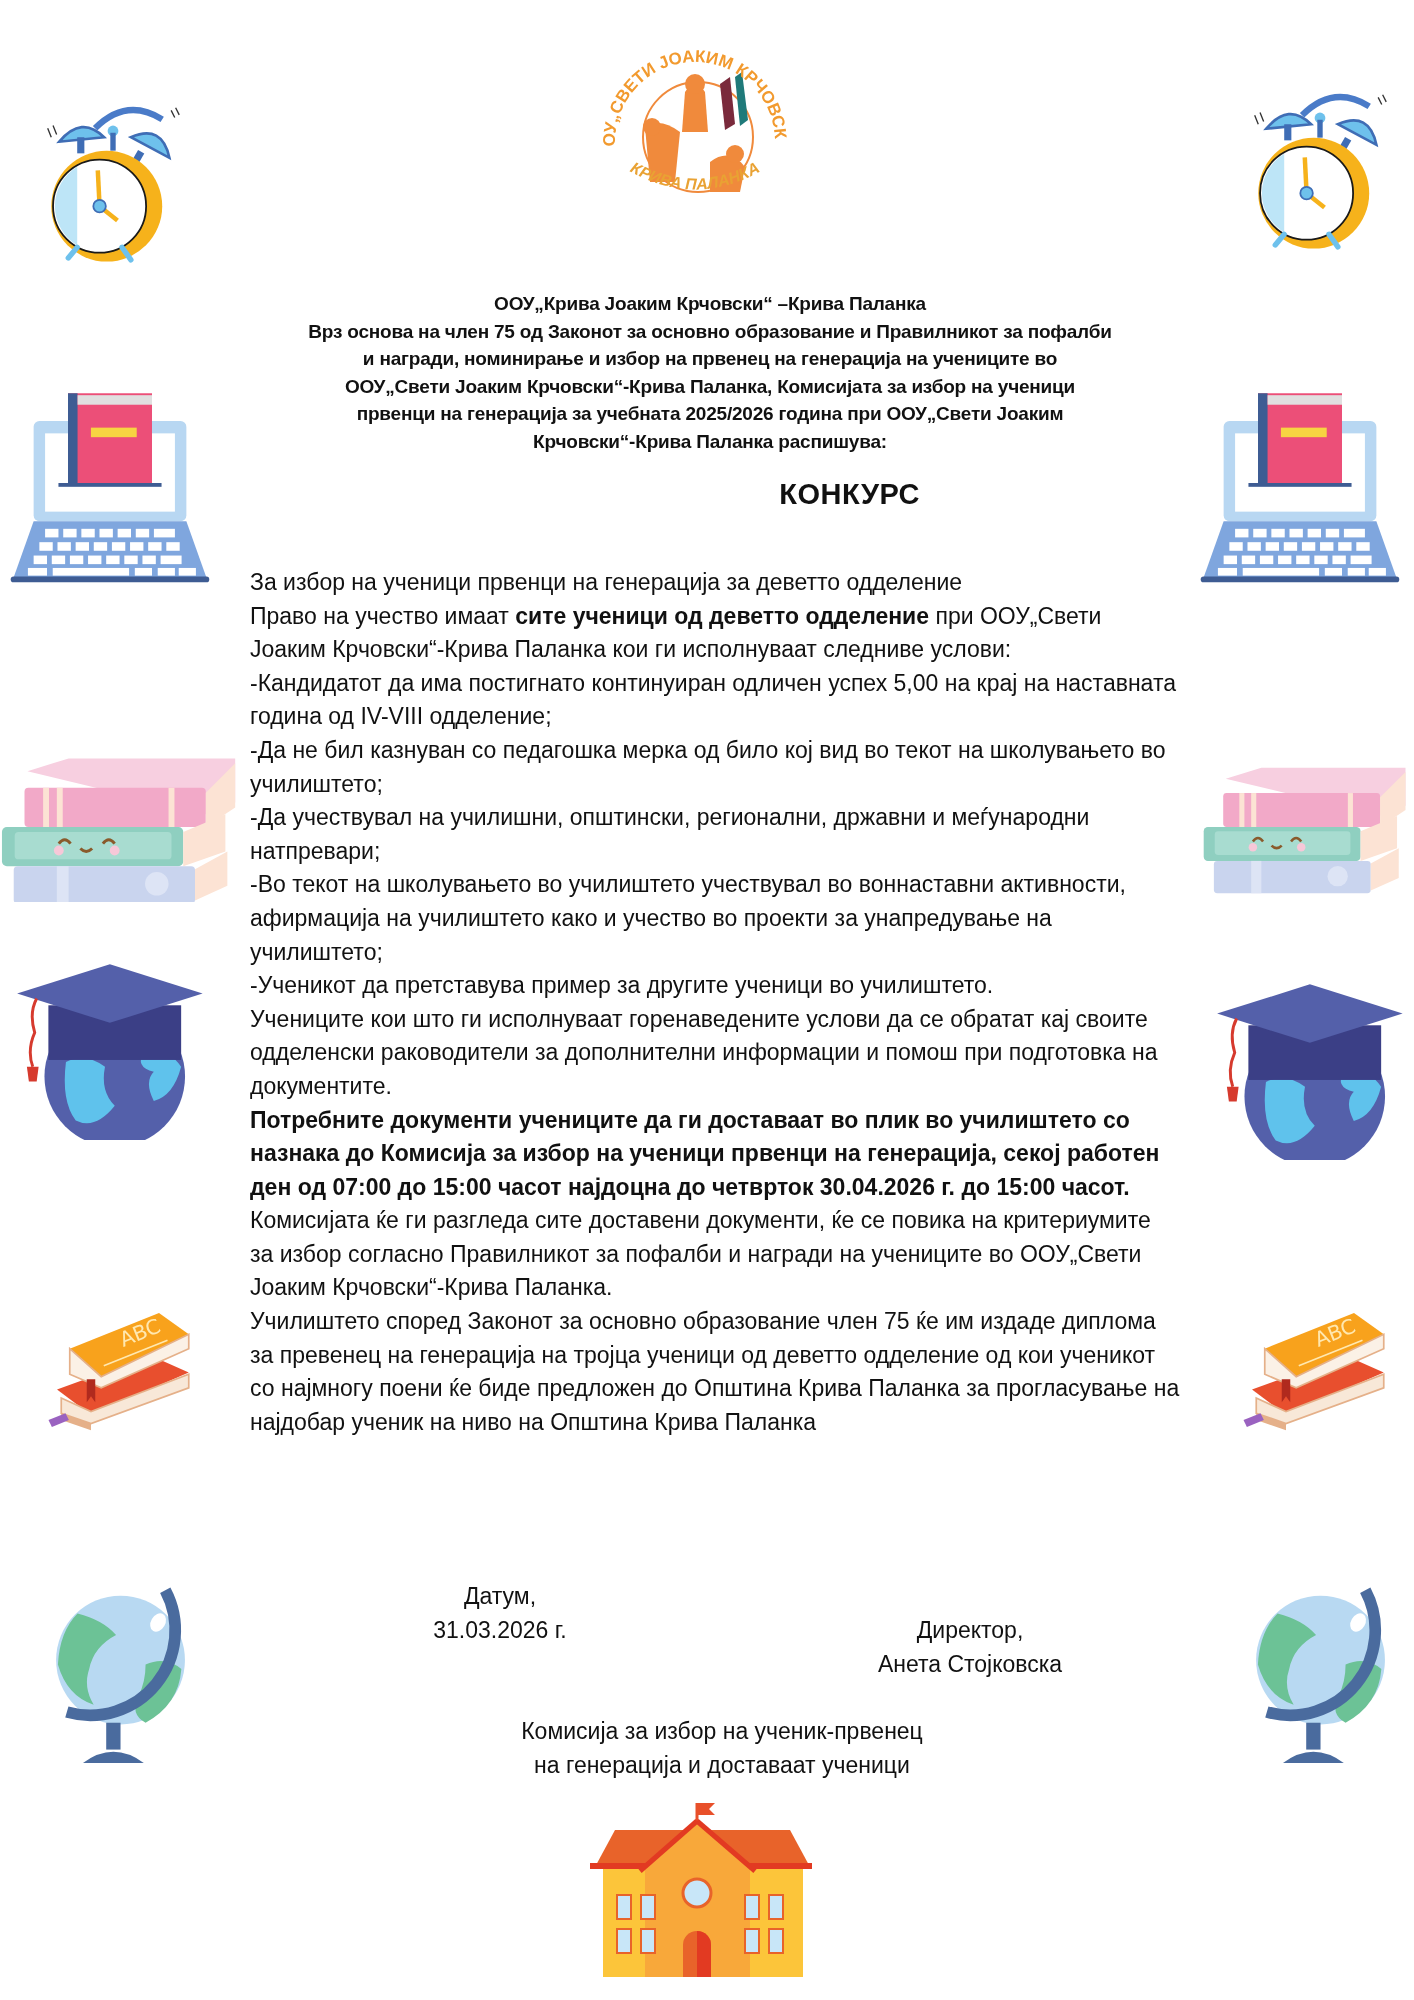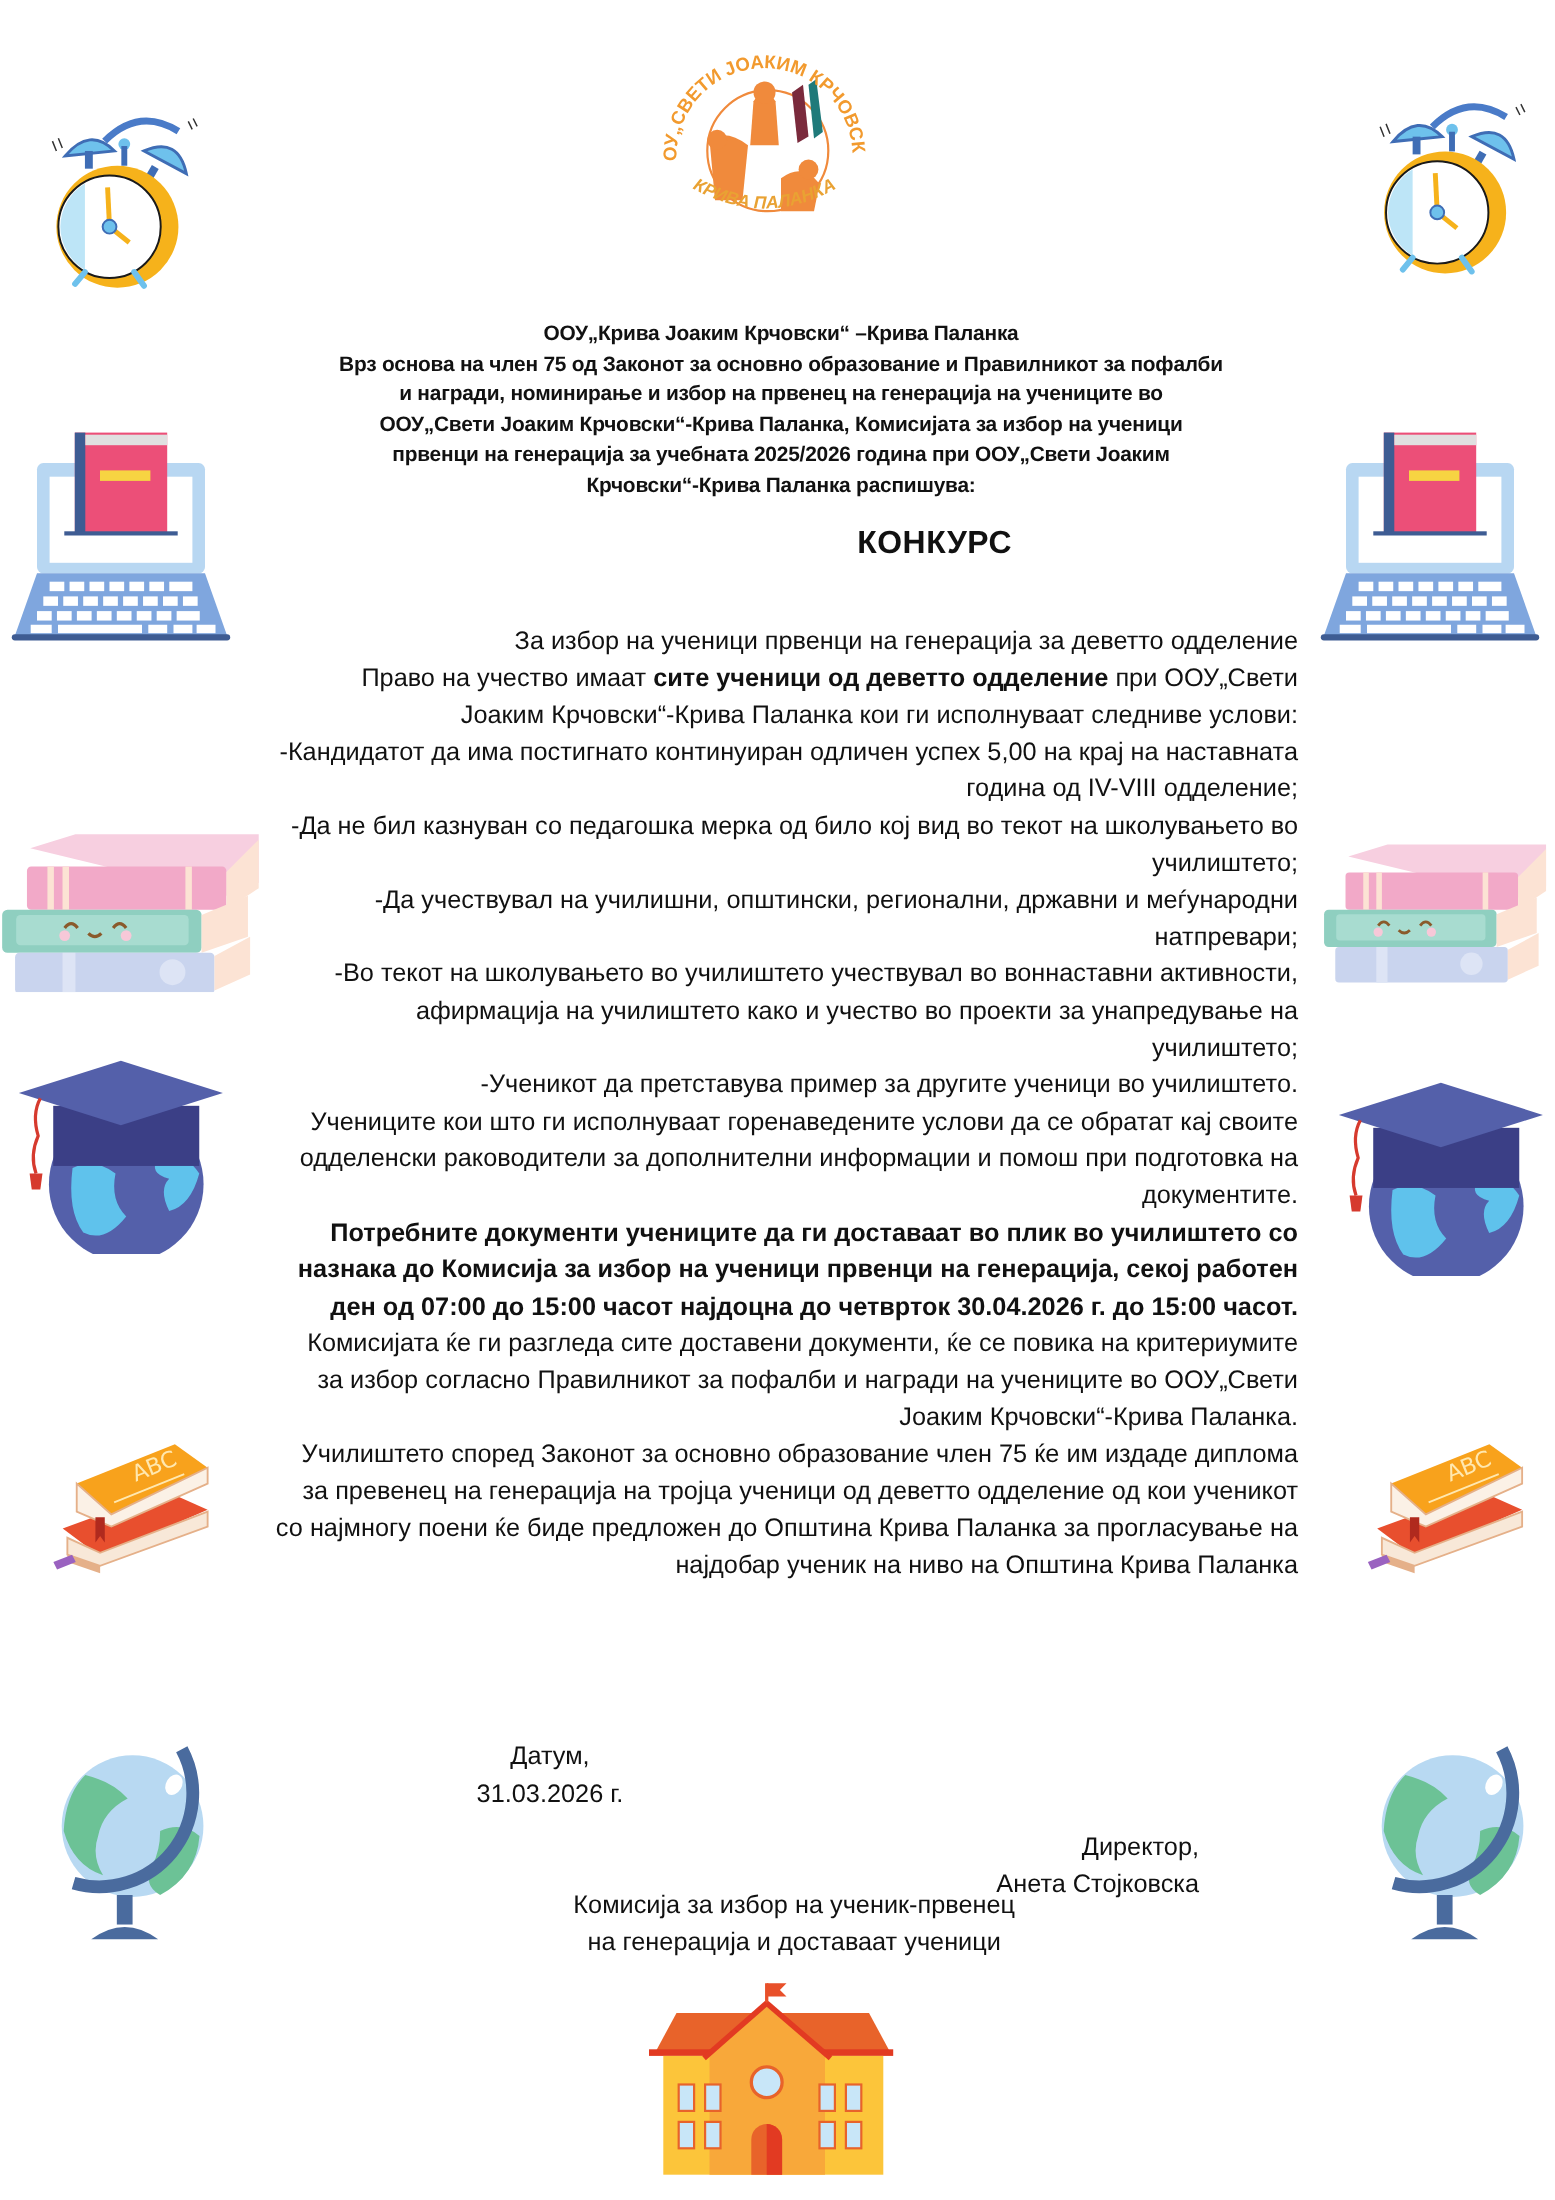--- a/index.html
+++ b/index.html
@@ -5,28 +5,28 @@
     html, body { margin: 0; padding: 0; background: #ffffff; }
     body { width: 1414px; height: 2000px; position: relative; overflow: hidden;
            font-family: "Liberation Sans", "DejaVu Sans", sans-serif; color: #111; }
     .deco { position: absolute; }
     .deco svg { display: block; }
     .logo { position: absolute; left: 590px; top: 32px; width: 210px; height: 185px; }
     .header-block { position: absolute; left: 240px; top: 290px; width: 940px; text-align: center;
       font-weight: bold; font-size: 19px; line-height: 27.5px; color: #111; letter-spacing: -0.2px; }
     .title { position: absolute; left: 500px; top: 478px; width: 420px; text-align: right;
       font-weight: bold; font-size: 29px; letter-spacing: 0.5px; }
-    .body-block { position: absolute; left: 250px; top: 566px; width: 930px; text-align: right;
+    .body-block { position: absolute; left: 250px; top: 566px; width: 930px; text-align: left;
       font-size: 23px; line-height: 33.6px; color: #111; }
     .body-block p { margin: 0; }
     .b { font-weight: bold; }
     .date-block { position: absolute; left: 400px; top: 1580px; width: 200px; text-align: center;
       font-size: 23px; line-height: 33.6px; }
-    .director-block { position: absolute; left: 850px; top: 1614px; width: 240px; text-align: right;
-      font-size: 23px; line-height: 33.6px; margin-top: 48px; }
+    .director-block { position: absolute; left: 850px; top: 1614px; width: 240px; text-align: center;
+      font-size: 23px; line-height: 33.6px; }
     .committee-block { position: absolute; left: 432px; top: 1715px; width: 580px; text-align: center;
       font-size: 23px; line-height: 33.6px; }
   </style>
 </head>
 <body>
 
 <svg width="0" height="0" style="position:absolute">
   <defs>
     <symbol id="sym-clock" viewBox="0 0 190 200">
       <path d="M75 45 Q110 10 150 35" stroke="#4A7BC8" stroke-width="7" fill="none"></path>

